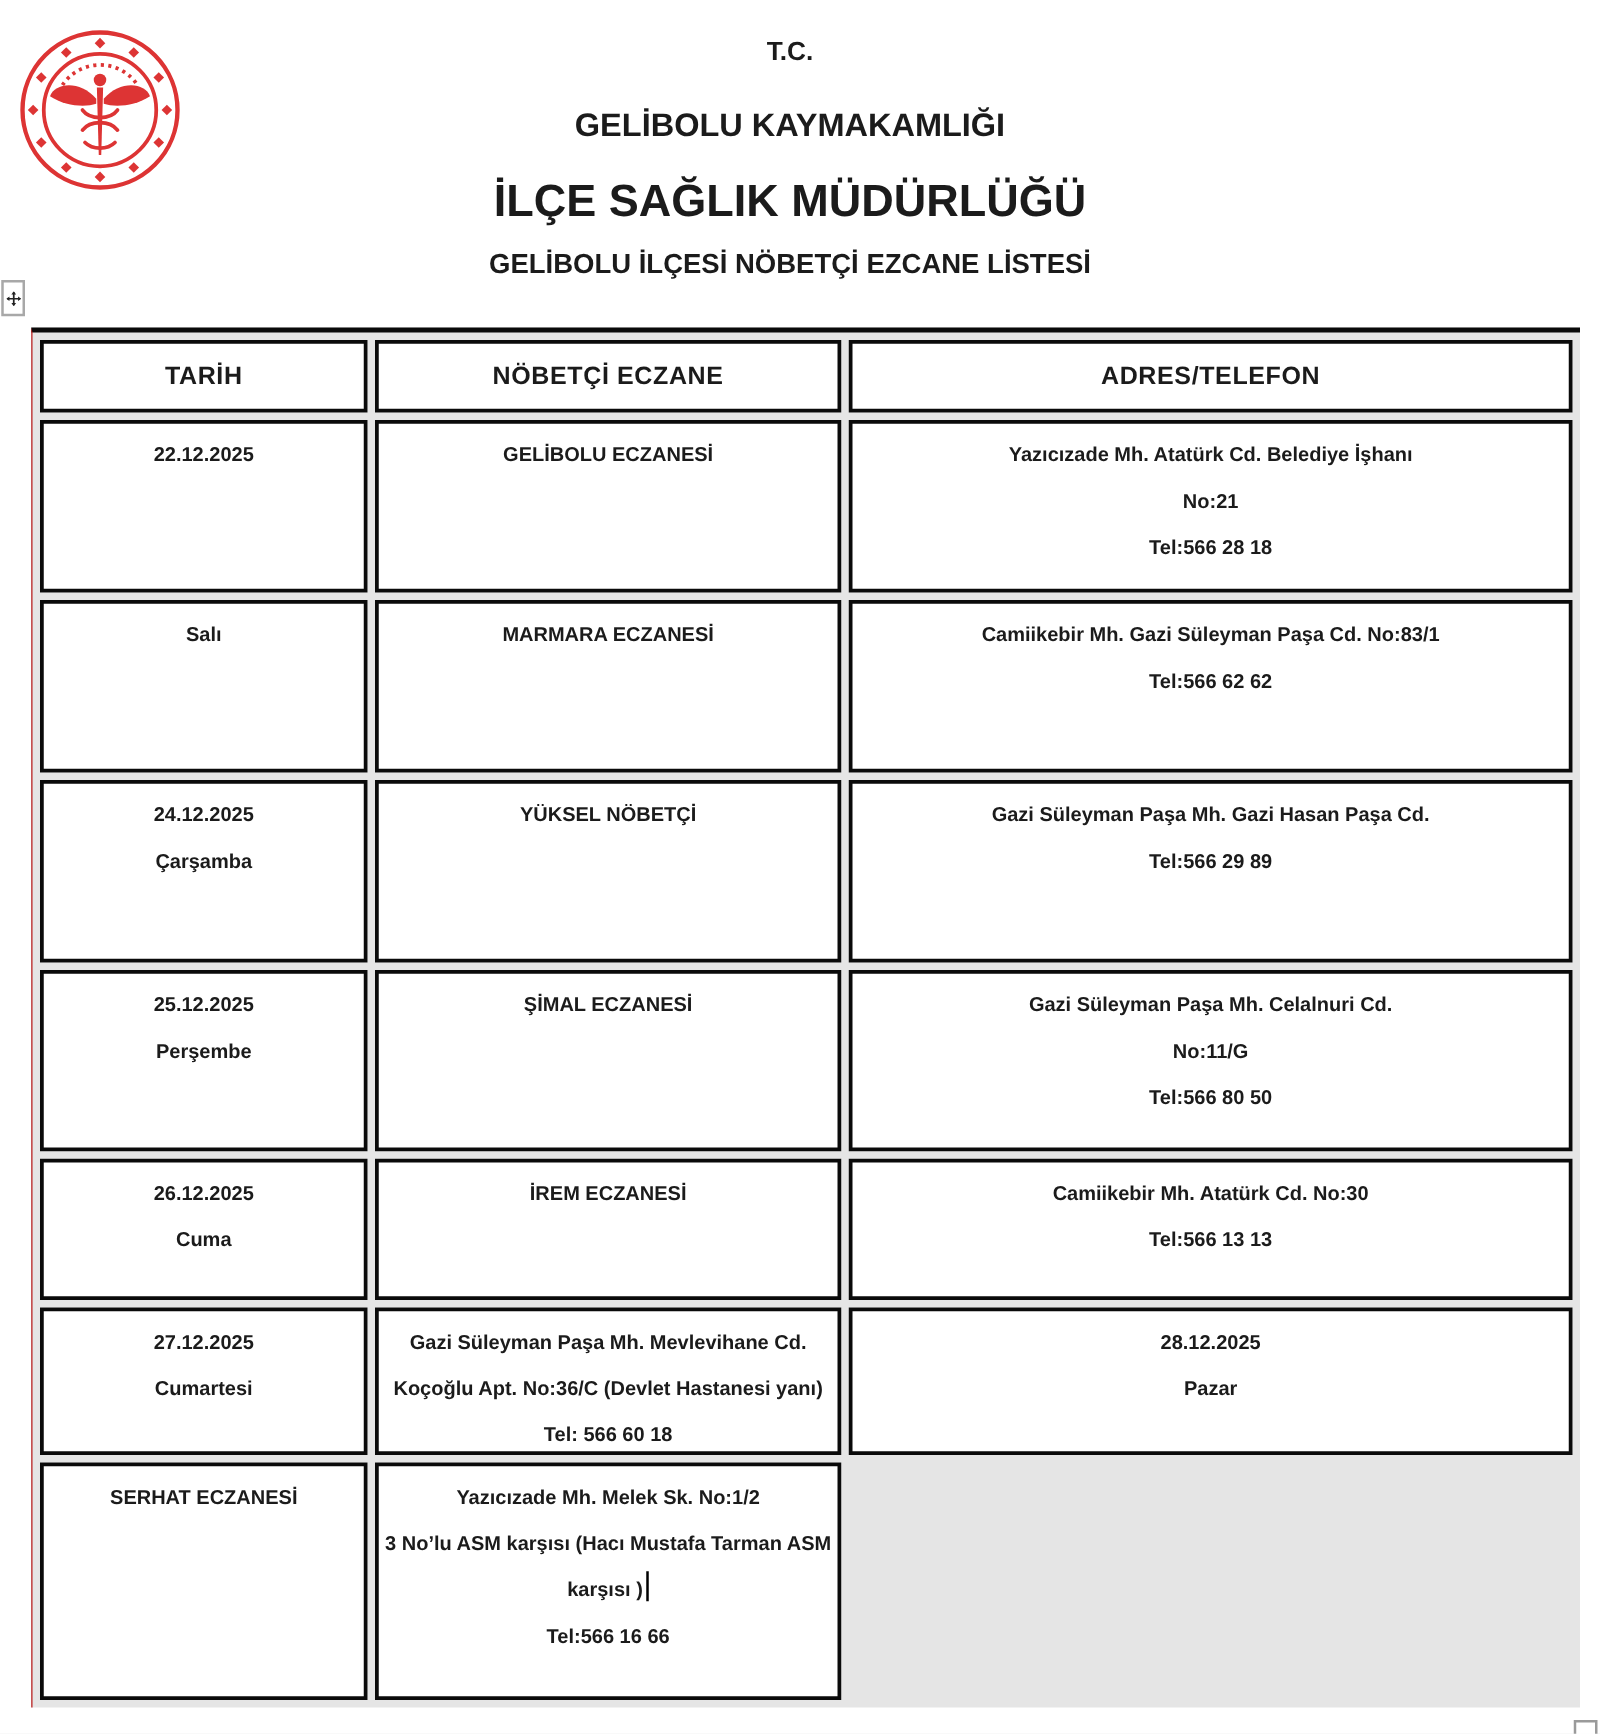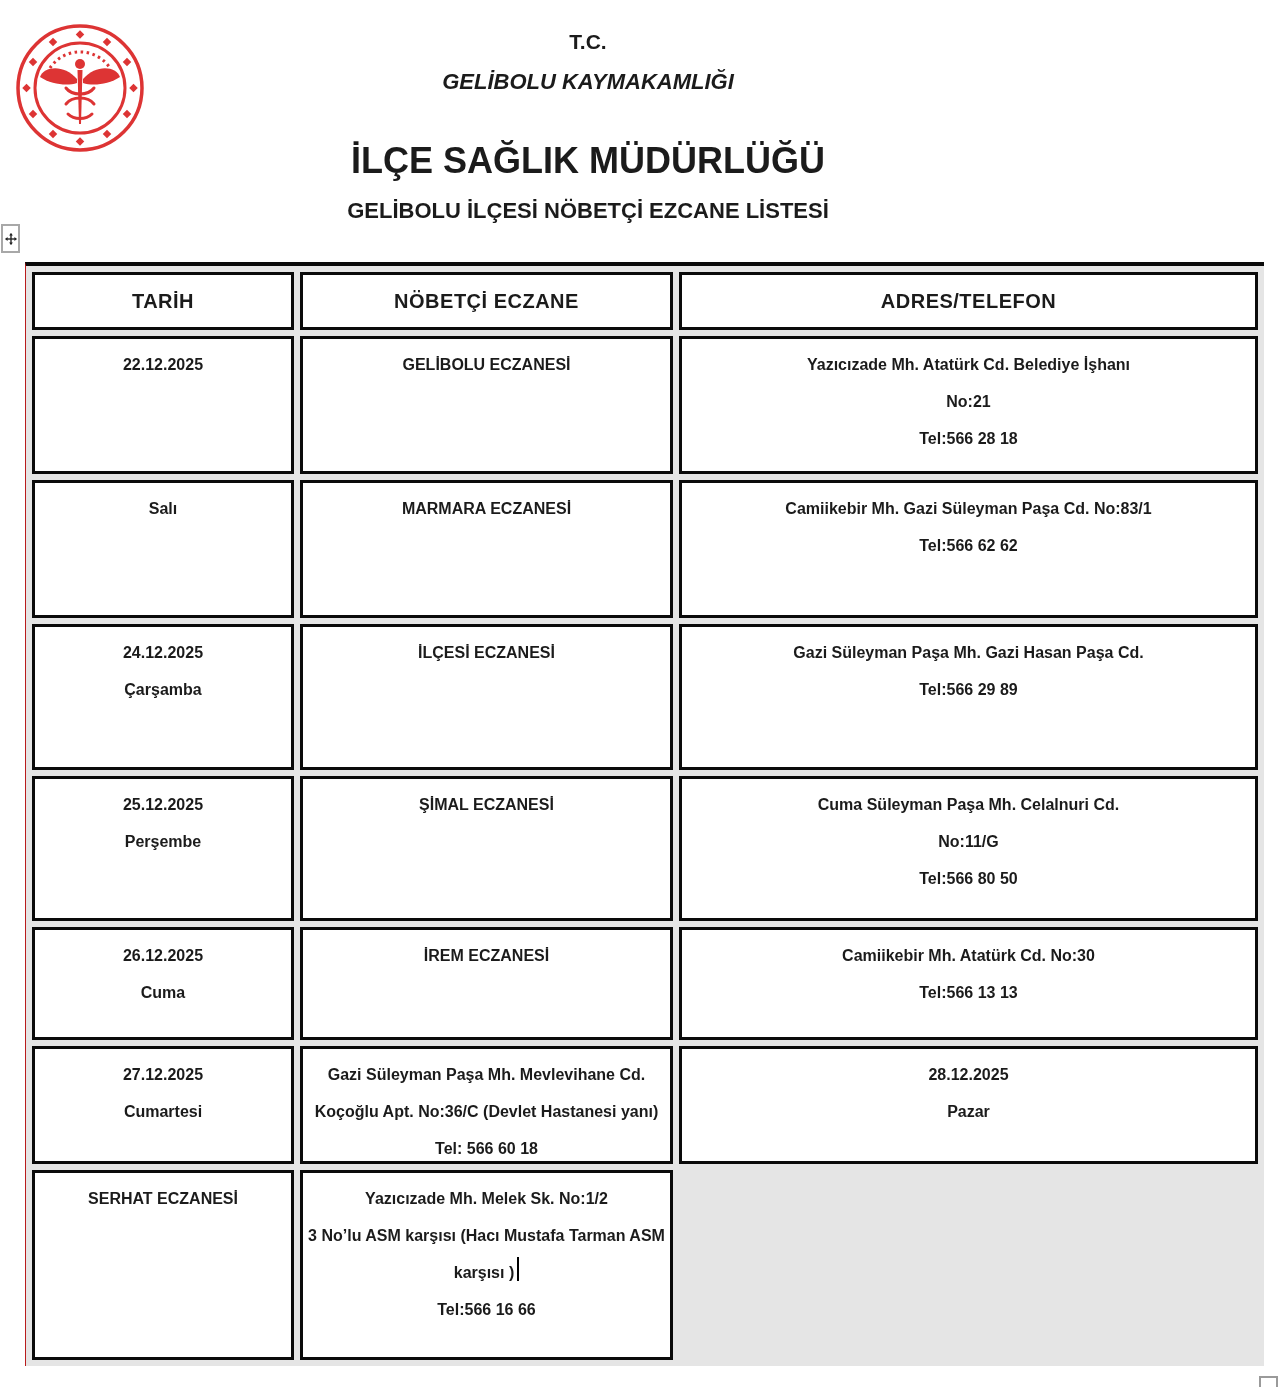--- a/index.html
+++ b/index.html
@@ -8,23 +8,23 @@
     background:#ffffff;
     font-family:"Liberation Sans", sans-serif;
     font-weight:bold;
     color:#1b1b1b;
     position:relative;
     overflow:hidden;
   }
 
   
   .doc-header { position:absolute; left:0; top:0; width:1176px; height:250px; }
-  .hl { position:absolute; left:0; width:100%; text-align:center; white-space:nowrap; }
+  .hl { position:absolute; left:0; width:100%; text-align:center; white-space:nowrap;padding-left:44px; }
   .hl-1 { top:30px;  font-size:21px; }
-  .hl-2 { top:69px;  font-size:22px;font-style:italic; }
+  .hl-2 { top:85px;  font-size:26px; }
   .hl-3 { top:140px; font-size:36px; }
   .hl-4 { top:198px; font-size:22px; }
 
   .logo { position:absolute; left:14px; top:22px; width:132px; height:132px; }
 
   
   .move-handle {
     position:absolute; left:1px; top:224px; width:15px; height:25px;
     background:#fff; border:2px solid #a8a8a8;
     display:flex; align-items:center; justify-content:center;
@@ -147,35 +147,35 @@
     </div>
     <div class="td">
       <div><span>Camiikebir Mh. Gazi Süleyman Paşa Cd. No:83/1</span></div>
       <div><span>Tel:566 62 62</span></div>
     </div>
     <div class="td">
       <div>24.12.2025</div>
       <div>Çarşamba</div>
     </div>
     <div class="td">
-      <div>İLÇESİ ECZANESİ</div>
+      <div>YÜKSEL NÖBETÇİ</div>
     </div>
     <div class="td">
       <div><span>Gazi Süleyman Paşa Mh. Gazi Hasan Paşa Cd.</span></div>
       <div><span>Tel:566 29 89</span></div>
     </div>
     <div class="td">
       <div>25.12.2025</div>
       <div>Perşembe</div>
     </div>
     <div class="td">
       <div>ŞİMAL ECZANESİ</div>
     </div>
     <div class="td">
-      <div><span>Cuma Süleyman Paşa Mh. Celalnuri Cd.</span></div>
+      <div><span>Gazi Süleyman Paşa Mh. Celalnuri Cd.</span></div>
       <div><span>No:11/G</span></div>
       <div><span>Tel:566 80 50</span></div>
     </div>
     <div class="td">
       <div>26.12.2025</div>
       <div>Cuma</div>
     </div>
     <div class="td">
       <div>İREM ECZANESİ</div>
     </div>

